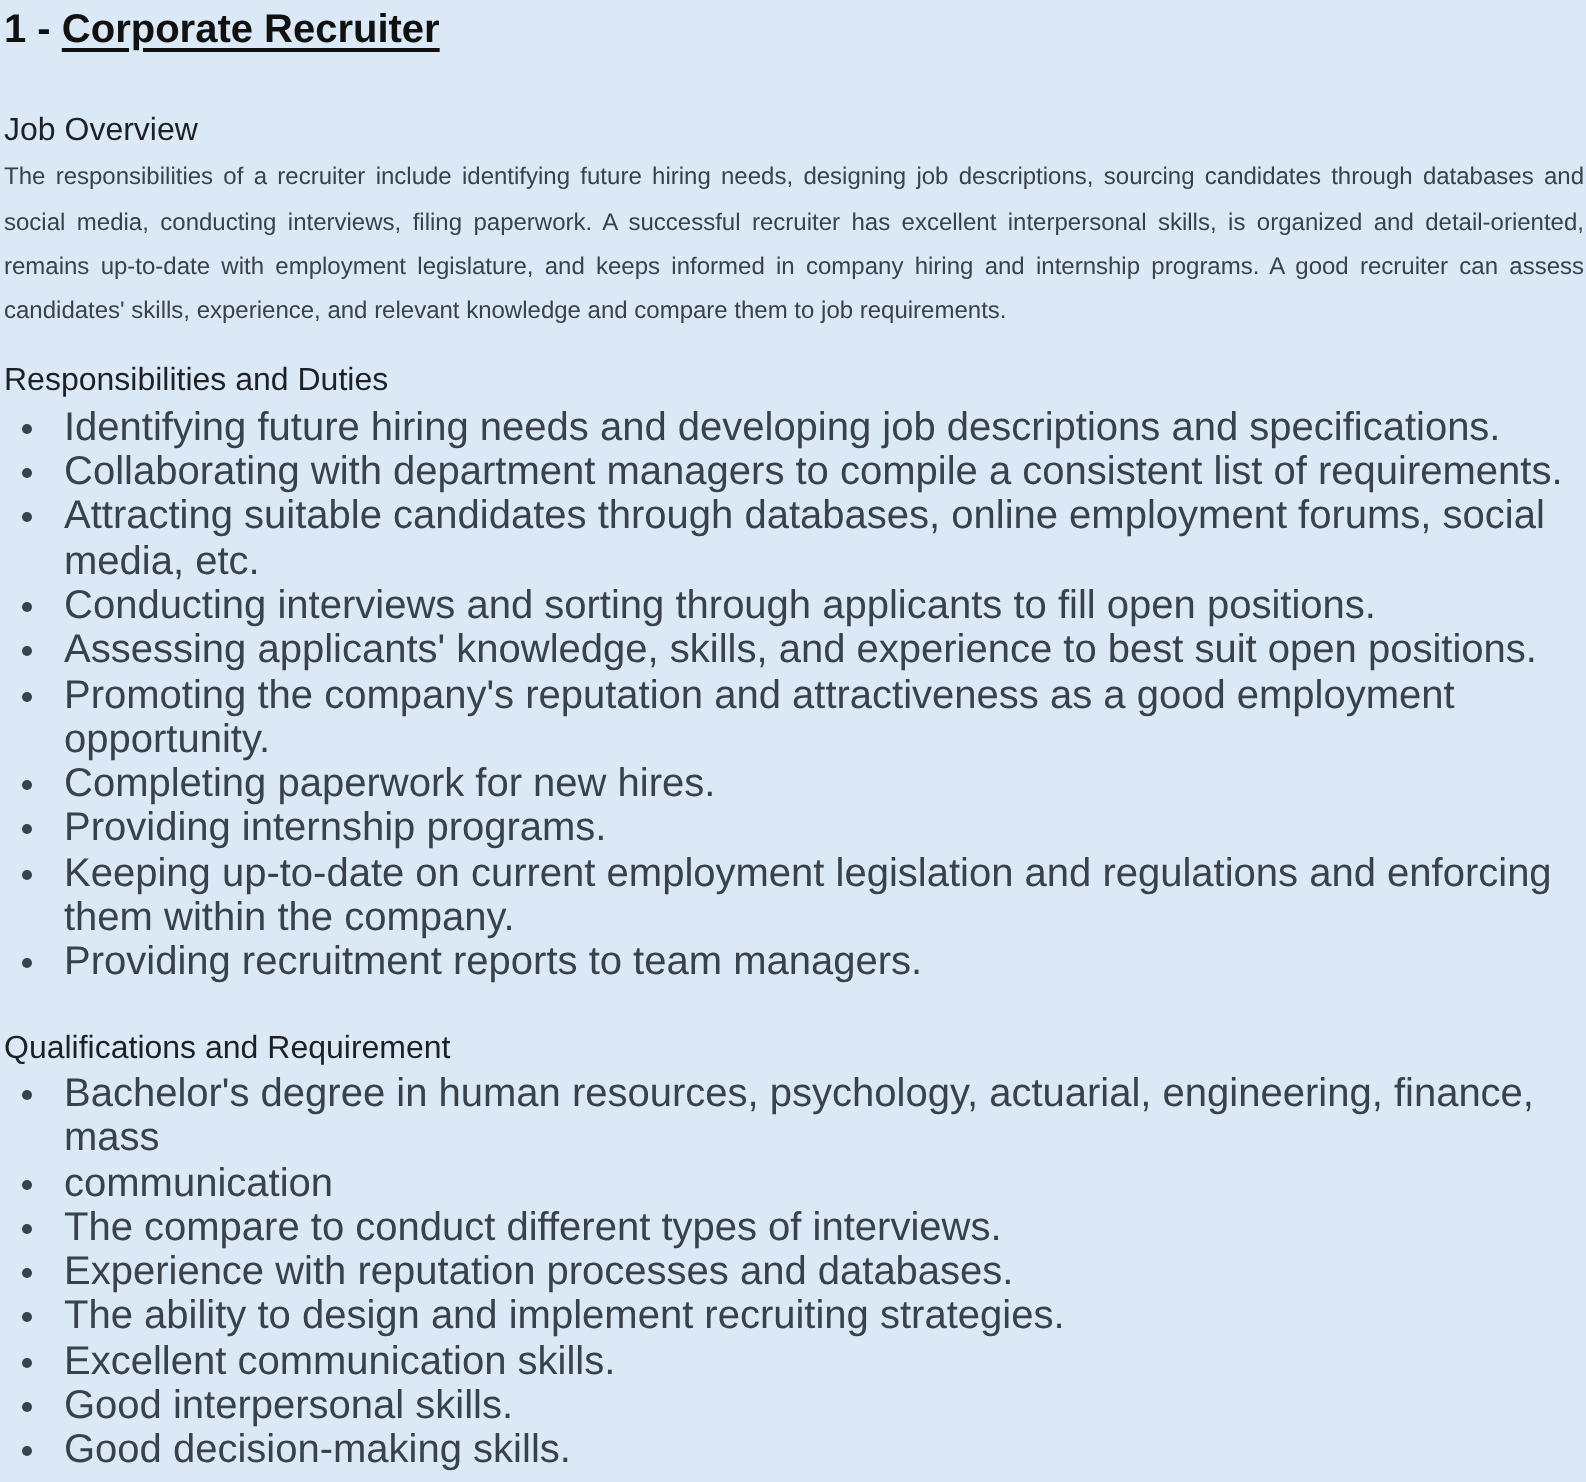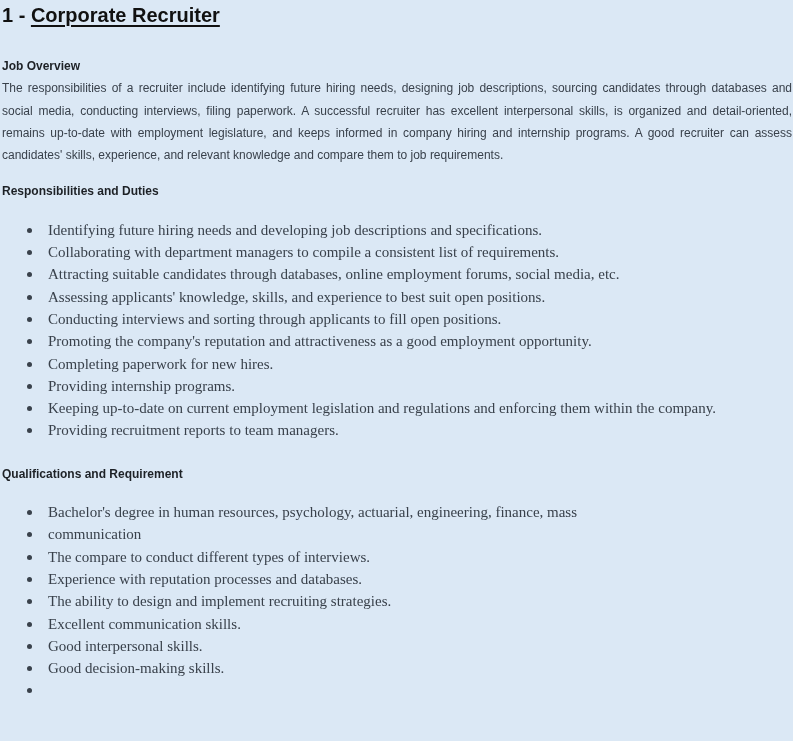--- a/index.html
+++ b/index.html
@@ -27,39 +27,38 @@
     font-weight: bold;
     color: #111111;
   }
   .doc-title .underlined {
     text-decoration: underline;
     text-decoration-thickness: 2px;
     text-underline-offset: 3px;
   }
   .section-heading {
     margin: 0;
-    font-size: 12px;
+    font-size: 16px;
     line-height: 22.3px;
-    font-weight: bold;
+    font-weight: normal;
     color: #1d2126;
   }
   .overview-paragraph {
     margin: 0 0 14px 0;
     font-size: 12px;
     line-height: 22.3px;
     text-align: justify;
     text-justify: inter-word;
   }
   ul.bullet-list {
     list-style: none;
-    margin: 16px;
+    margin: 0;
     padding: 0;
-    font-size: 15px;
+    font-size: 20px;
     line-height: 22.3px;
-    font-family: Liberation Serif, serif;
   }
   ul.bullet-list.resp {
     margin-bottom: 21px;
   }
   ul.bullet-list li {
     position: relative;
     padding-left: 30px;
   }
   .bullet-dot {
     position: absolute;
@@ -79,22 +78,22 @@
   <h1 class="doc-title"><span>1 - </span><span class="underlined">Corporate Recruiter</span></h1>
 
   <h2 class="section-heading">Job Overview</h2>
   <p class="overview-paragraph">The responsibilities of a recruiter include identifying future hiring needs, designing job descriptions, sourcing candidates through databases and social media, conducting interviews, filing paperwork. A successful recruiter has excellent interpersonal skills, is organized and detail-oriented, remains up-to-date with employment legislature, and keeps informed in company hiring and internship programs. A good recruiter can assess candidates' skills, experience, and relevant knowledge and compare them to job requirements.</p>
 
   <h2 class="section-heading">Responsibilities and Duties</h2>
   <ul class="bullet-list resp">
     <li><span class="bullet-dot"></span><span>Identifying future hiring needs and developing job descriptions and specifications.</span></li>
     <li><span class="bullet-dot"></span><span>Collaborating with department managers to compile a consistent list of requirements.</span></li>
     <li><span class="bullet-dot"></span><span>Attracting suitable candidates through databases, online employment forums, social media, etc.</span></li>
+    <li><span class="bullet-dot"></span><span>Conducting interviews and sorting through applicants to fill open positions.</span></li>
     <li><span class="bullet-dot"></span><span>Assessing applicants' knowledge, skills, and experience to best suit open positions.</span></li>
-    <li><span class="bullet-dot"></span><span>Conducting interviews and sorting through applicants to fill open positions.</span></li>
     <li><span class="bullet-dot"></span><span>Promoting the company's reputation and attractiveness as a good employment opportunity.</span></li>
     <li><span class="bullet-dot"></span><span>Completing paperwork for new hires.</span></li>
     <li><span class="bullet-dot"></span><span>Providing internship programs.</span></li>
     <li><span class="bullet-dot"></span><span>Keeping up-to-date on current employment legislation and regulations and enforcing them within the company.</span></li>
     <li><span class="bullet-dot"></span><span>Providing recruitment reports to team managers.</span></li>
   </ul>
 
   <h2 class="section-heading">Qualifications and Requirement</h2>
   <ul class="bullet-list qual">
     <li><span class="bullet-dot"></span><span>Bachelor's degree in human resources, psychology, actuarial, engineering, finance, mass</span></li>

